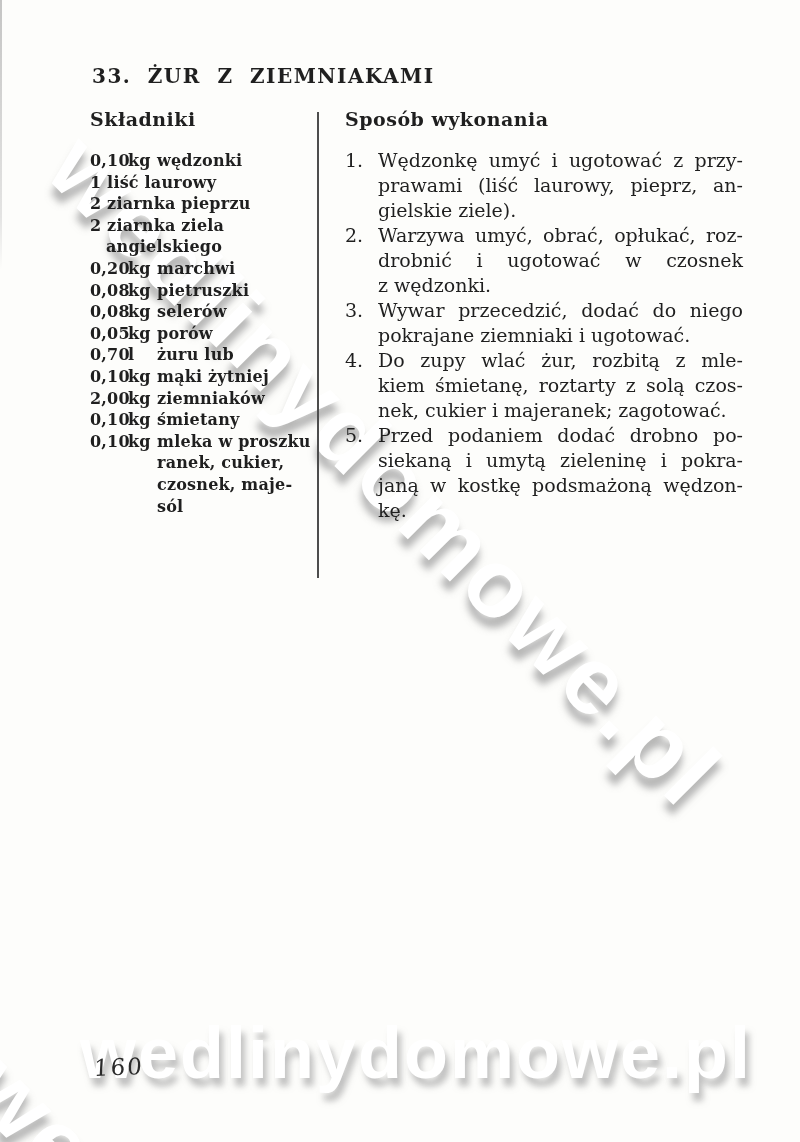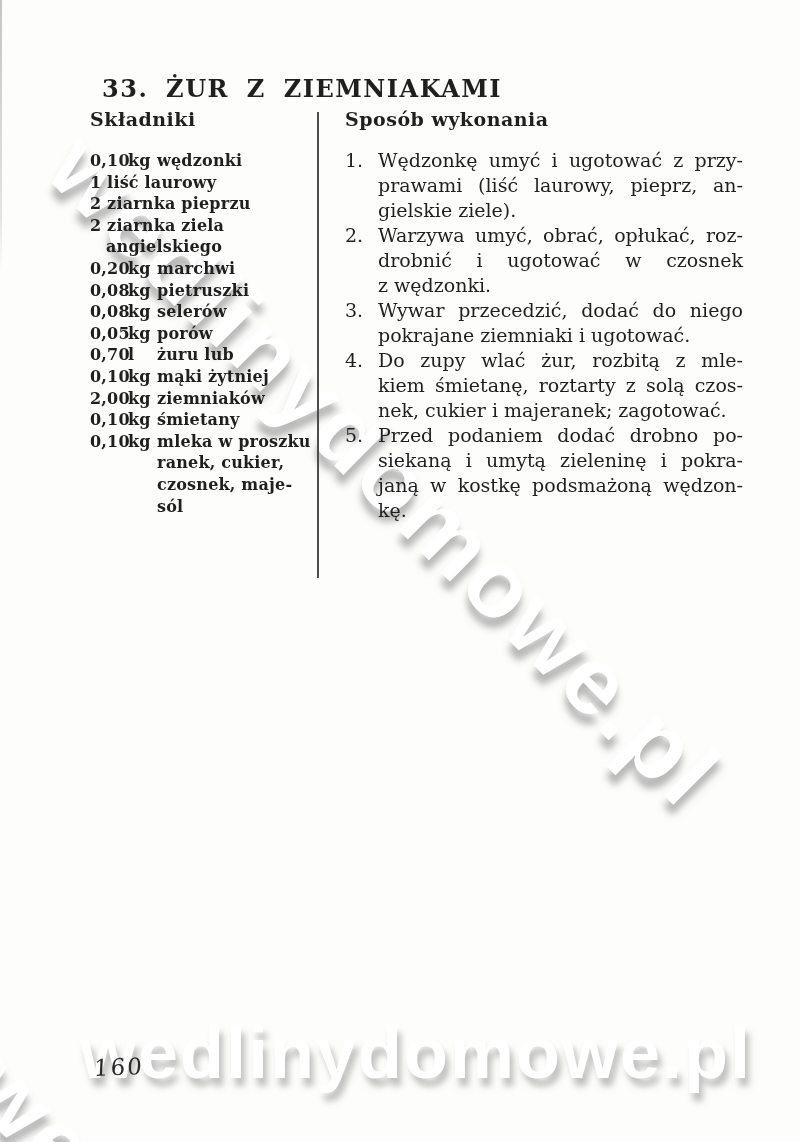--- a/index.html
+++ b/index.html
@@ -50,22 +50,22 @@
     position: absolute; left: 0; top: 0;
     width: 2px; height: 270px;
     background: linear-gradient(to bottom, #979797, #cfcfcf 80%, rgba(255,255,255,0));
     opacity: 0.55;
     z-index: 2;
   }
 
   
   .title {
     position: absolute; left: 90px; top: 62px;
-    margin: 12px;
-    font-size: 24px; font-weight: bold;
+    margin: 2px;
+    font-size: 20px; font-weight: bold;
     letter-spacing: 1.5px; word-spacing: 8px;
     z-index: 2;
   }
   .col-header {
     margin: 0;
     font-size: 19px; font-weight: bold;
     letter-spacing: 0.5px;
     line-height: 23px;
   }
   .col-left  { position: absolute; left: 90px;  top: 108px; width: 222px; z-index: 2; }

